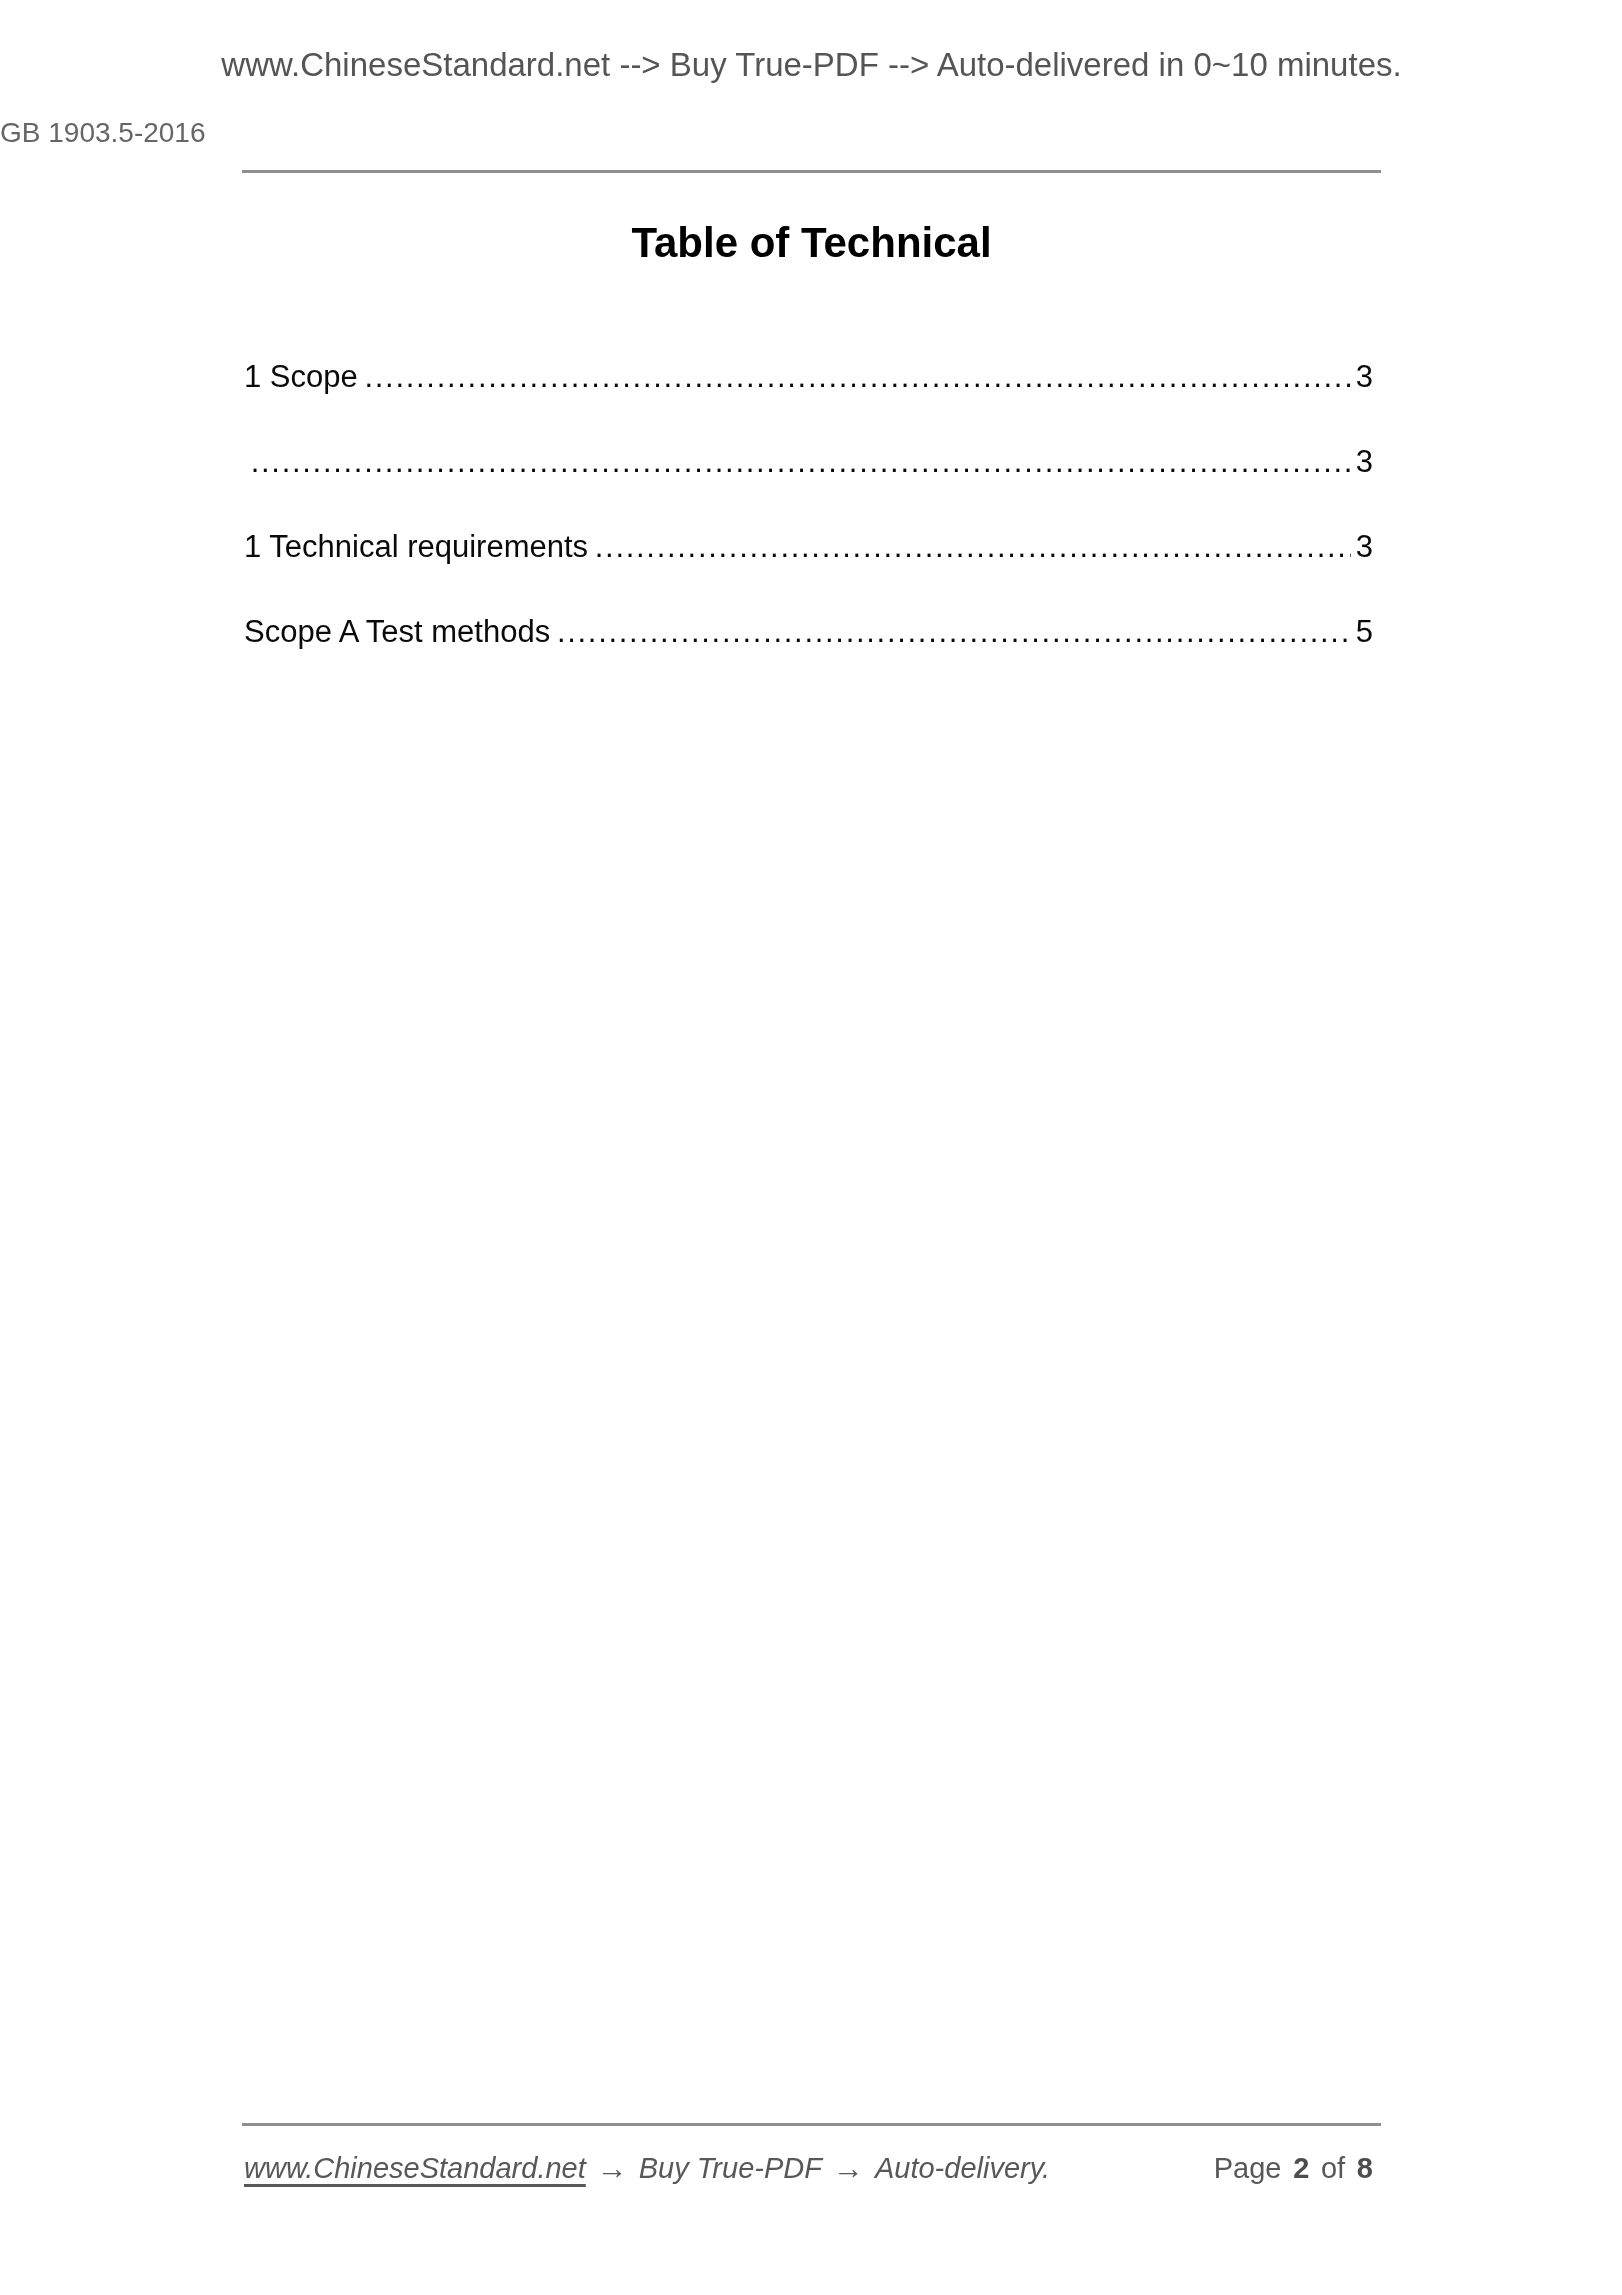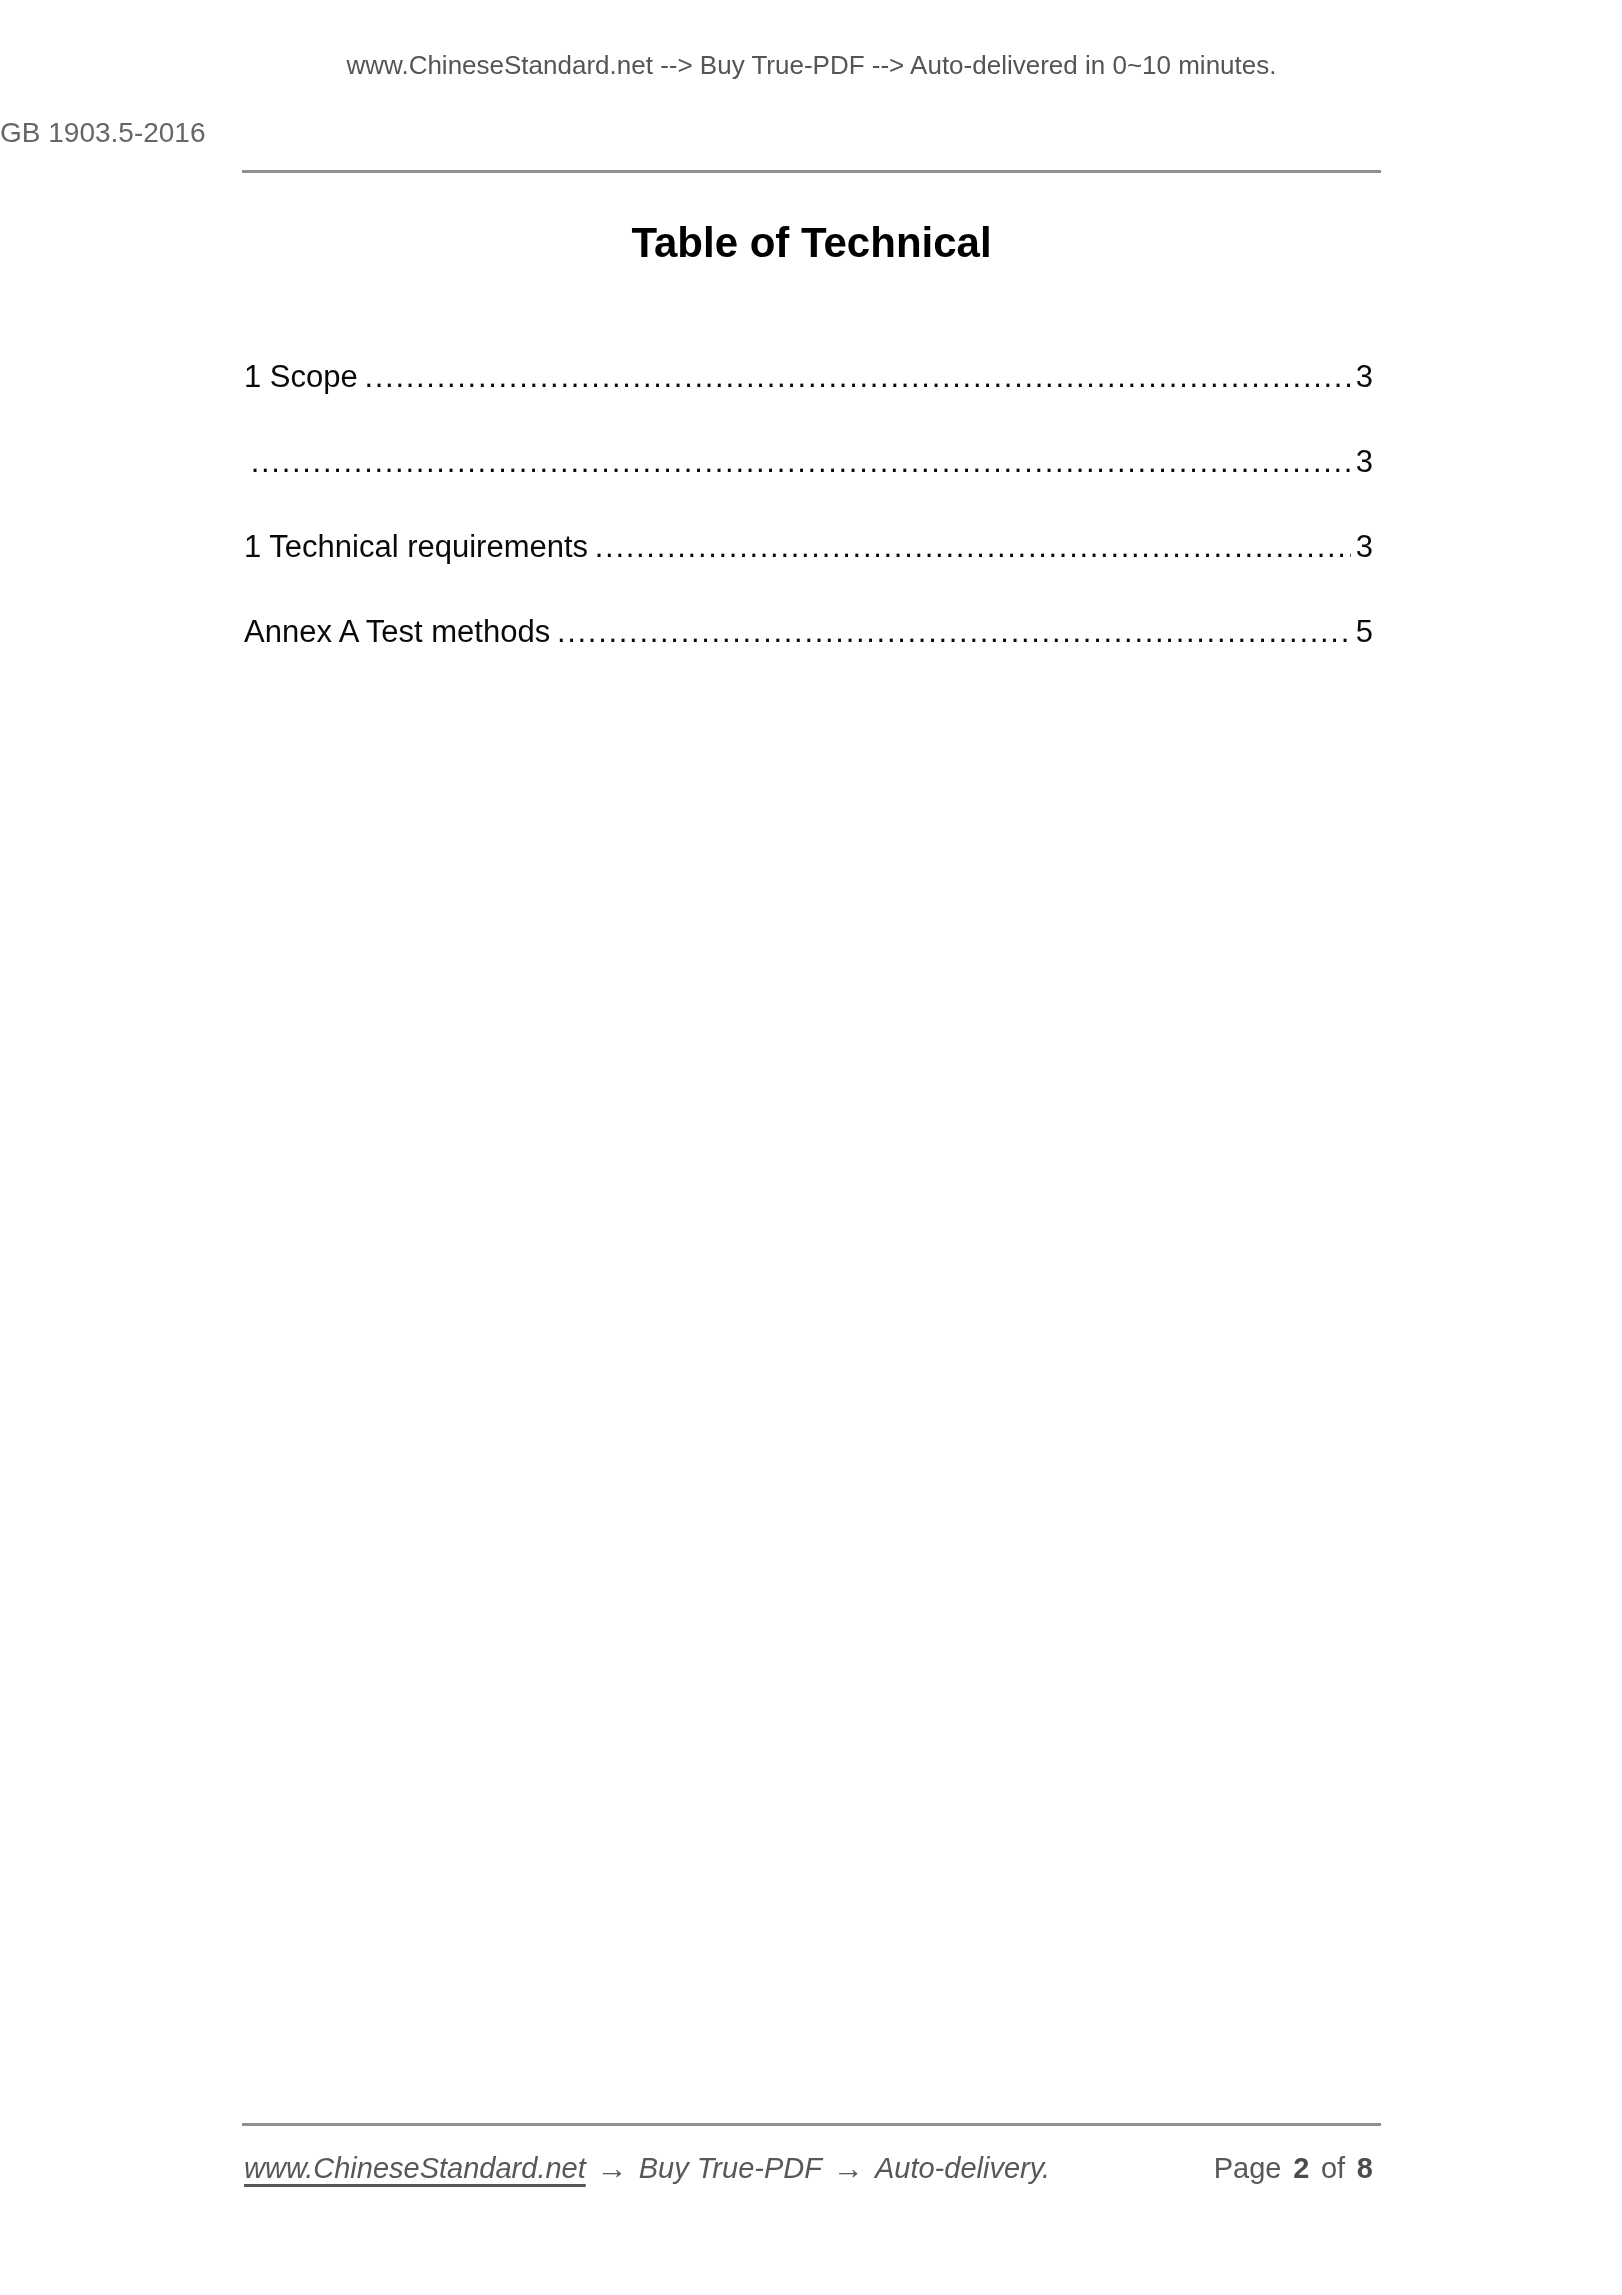--- a/index.html
+++ b/index.html
@@ -16,21 +16,21 @@
     overflow: hidden;
   }
 
   
   .banner {
     position: absolute;
     top: 45px;
     left: 0;
     width: 100%;
     text-align: center;
-    font-size: 26px;
+    font-size: 33px;
     line-height: 40px;
     color: #555555;
     white-space: nowrap;
   }
   .doc-code {
     position: absolute;
     top: 116px;
     left: 0;
     width: 100%;
     font-size: 28px;
@@ -160,21 +160,21 @@
       <span class="toc-page">3</span>
     </div>
 
     <div class="toc-row">
       <span class="toc-label">1 Technical requirements</span>
       <span class="toc-leader">................................................................................................................................................................</span>
       <span class="toc-page">3</span>
     </div>
 
     <div class="toc-row">
-      <span class="toc-label">Annex A Test methods</span>
+      <span class="toc-label">Scope A Test methods</span>
       <span class="toc-leader">................................................................................................................................................................</span>
       <span class="toc-page">5</span>
     </div>
 
   </div>
 
   <div class="rule rule-bottom"></div>
 
   <div class="footer">
     <div class="footer-left">

